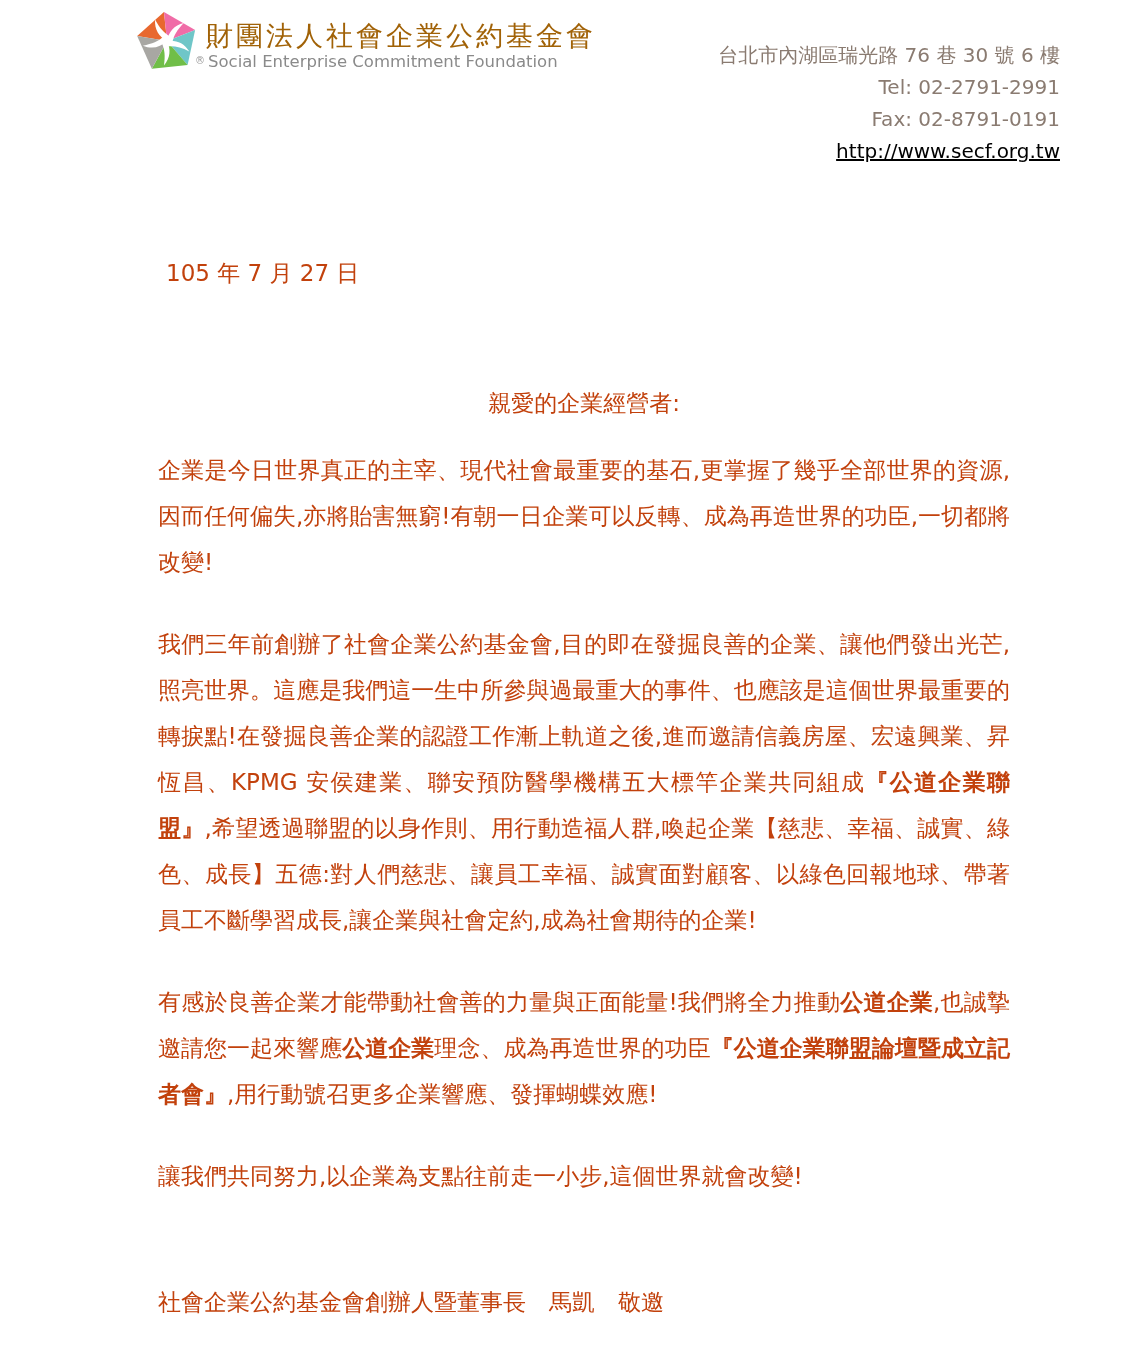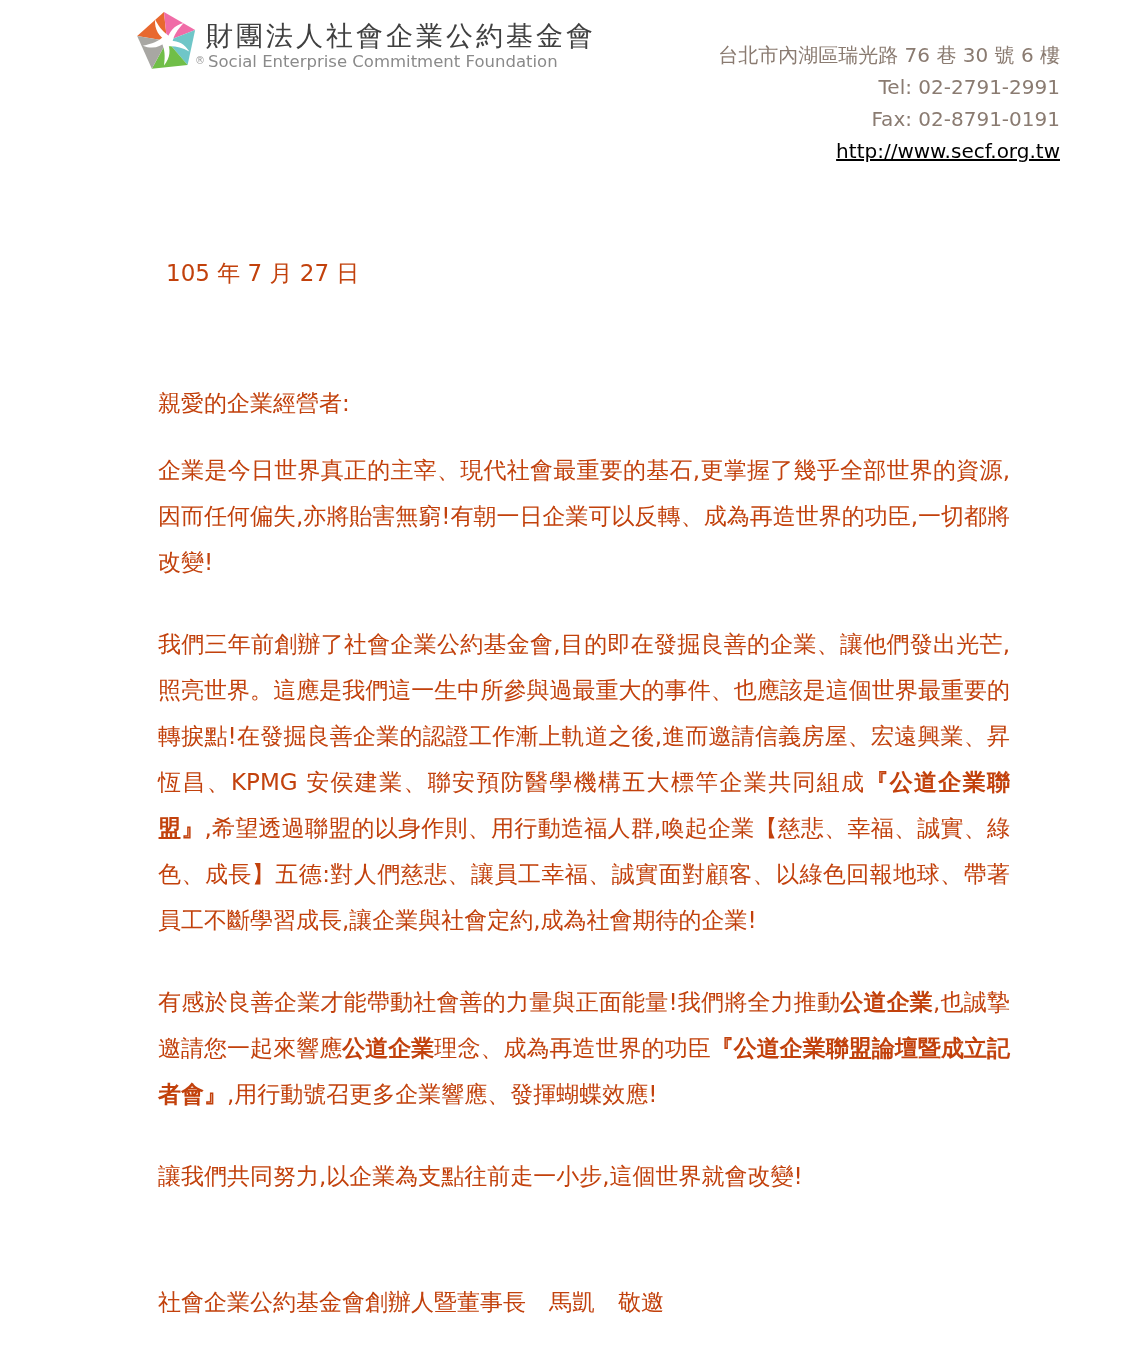--- a/index.html
+++ b/index.html
@@ -5,39 +5,39 @@
   html,body{margin:0;padding:0;}
   body{
     width:1148px;height:1352px;position:relative;background:#ffffff;
     font-family:"DejaVu Sans","Liberation Sans",sans-serif;
     overflow:hidden;
   }
   
   .logo{position:absolute;left:136px;top:8px;width:62px;height:66px;}
   .org-zh{
     position:absolute;left:206px;top:18px;
-    font-size:27px;color:#404040;letter-spacing:3px;white-space:nowrap;
+    font-size:27px;color:#a16207;letter-spacing:3px;white-space:nowrap;
   }
   .org-en{
     position:absolute;left:195px;top:52px;
     font-size:16.5px;color:#8a8a8a;white-space:nowrap;
   }
   .reg{font-size:10px;vertical-align:3px;margin-right:3px;color:#9a9a9a;}
   .contact{
     position:absolute;top:39px;right:88px;text-align:right;
     font-size:20px;line-height:32px;color:#8a7b71;white-space:nowrap;
   }
   .contact .web{text-decoration:underline;color:#000000;cursor:pointer;}
   
   .letter{
     position:absolute;left:158px;right:138px;top:250px;
     color:#c2410c;font-size:23px;
   }
   .date{line-height:46px;margin-left:8px;}
-  .salutation{margin-top:84px;line-height:46px;}
+  .salutation{margin-top:84px;line-height:46px;text-align:center;}
   .paras{margin-top:21px;}
   .paras .para{line-height:46px;text-align:justify;text-justify:inter-ideograph;}
   .para + .para{margin-top:36px;}
   .bold{font-weight:bold;}
   .signature{margin-top:80px;line-height:46px;}
 </style>
 </head>
 <body>
 
 <svg class="logo" viewBox="0 0 100 100" aria-hidden="true">

